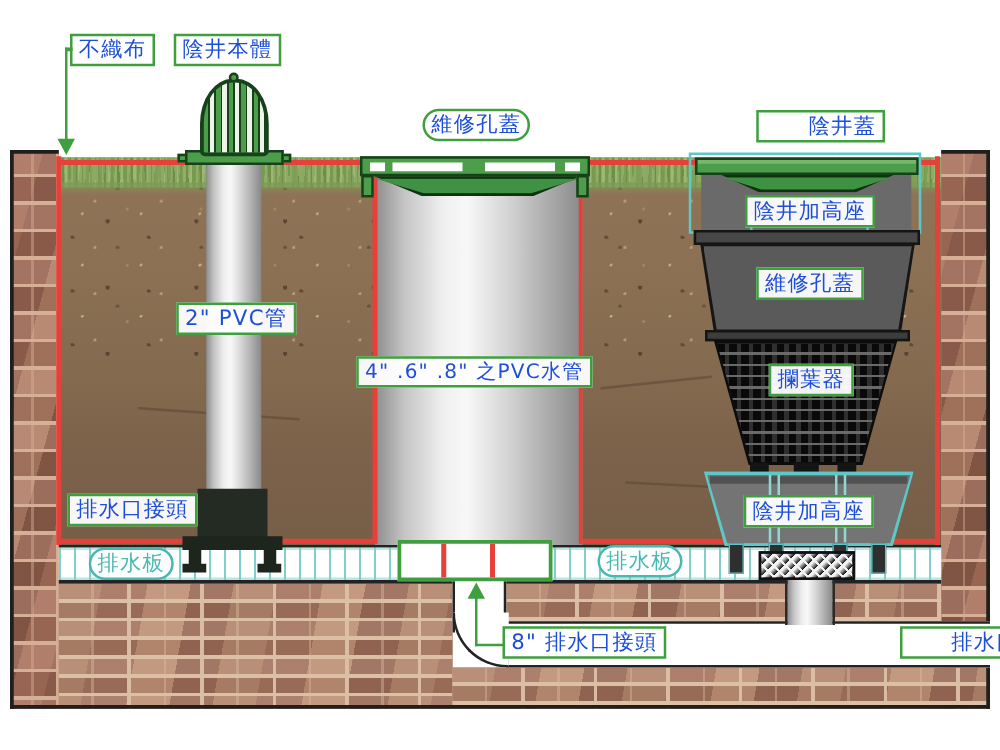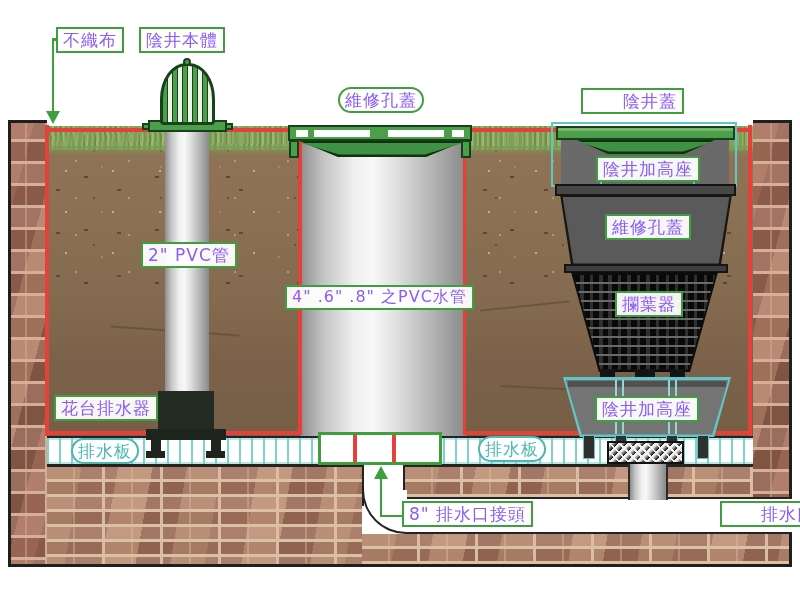--- a/index.html
+++ b/index.html
@@ -75,21 +75,21 @@
   .mesh{
     background-color:#0d0d0d;
     background-image:
       repeating-linear-gradient(45deg, #f2f2f2 0 1.8px, rgba(0,0,0,0) 1.8px 6.5px),
       repeating-linear-gradient(135deg, #f2f2f2 0 1.8px, rgba(0,0,0,0) 6.5px 6.5px),
       repeating-linear-gradient(135deg, #f2f2f2 0 1.8px, rgba(0,0,0,0) 1.8px 6.5px);
     border:2px solid #111;box-sizing:border-box;}
 
   
   .lbl{position:absolute;display:inline-block;background:rgba(255,255,255,.95);
-       border:2px solid #3f9f3f;color:#8b5cf6;font-size:17px;line-height:1.18;
+       border:2px solid #3f9f3f;color:#1d4ed8;font-size:17px;line-height:1.18;
        padding:1px 5px;white-space:nowrap;letter-spacing:1px;}
   .lbl.teal-lbl{border-color:#49b8b1;color:#49b8b1;border-radius:13px;}
   .lbl.small{font-size:16px;}
 
   .edge{background:#1f1f1f;}
   .arrow-down{width:0;height:0;border-left:7px solid transparent;border-right:7px solid transparent;border-top:13px solid #3f9f3f;}
   .arrow-up{width:0;height:0;border-left:7px solid transparent;border-right:7px solid transparent;border-bottom:13px solid #3f9f3f;}
   .gline{background:#3f9f3f;}
 
   .dome{
@@ -217,28 +217,28 @@
   <div class="abs" style="left:615px;top:435px;width:12px;height:24px;background:#2f2f2f;border:1.5px solid #5ec8c9;box-sizing:border-box;"></div>
   <div class="abs" style="left:666px;top:435px;width:12px;height:24px;background:#2f2f2f;border:1.5px solid #5ec8c9;box-sizing:border-box;"></div>
   <div class="abs" style="left:697px;top:435px;width:12px;height:24px;background:#2f2f2f;border:1.5px solid #5ec8c9;box-sizing:border-box;"></div>
 
   <div class="abs pipe dark-ends" style="left:628px;top:462px;width:36px;height:38px;"></div>
   <div class="abs mesh" style="left:607px;top:441px;width:77px;height:23px;"></div>
 
   <div class="lbl" style="left:56px;top:27px;">不織布</div>
   <div class="lbl" style="left:139px;top:27px;">陰井本體</div>
   <div class="lbl" style="left:338px;top:87px;border-radius:13px;">維修孔蓋</div>
-  <div class="lbl" style="left:581px;top:88px;padding-left:40px;">陰井蓋</div>
+  <div class="lbl" style="left:605px;top:88px;padding-left:40px;">陰井蓋</div>
   <div class="lbl" style="left:141px;top:242px;">2" PVC管</div>
   <div class="lbl small" style="left:285px;top:285px;">4" .6" .8" 之PVC水管</div>
   <div class="lbl" style="left:596px;top:156px;">陰井加高座</div>
   <div class="lbl" style="left:605px;top:214px;">維修孔蓋</div>
   <div class="lbl" style="left:615px;top:291px;">攔葉器</div>
   <div class="lbl" style="left:595px;top:396px;">陰井加高座</div>
-  <div class="lbl" style="left:54px;top:395px;">花台排水器</div>
+  <div class="lbl" style="left:54px;top:395px;">排水口接頭</div>
   <div class="lbl teal-lbl" style="left:71px;top:438px;">排水板</div>
   <div class="lbl teal-lbl" style="left:478px;top:436px;">排水板</div>
   <div class="lbl" style="left:402px;top:501px;">8" 排水口接頭</div>
   <div class="lbl" style="left:720px;top:501px;padding-left:39px;">排水口</div>
 
   <div class="abs gline" style="left:51.5px;top:38px;width:6px;height:2.5px;"></div>
   <div class="abs gline" style="left:51.5px;top:38px;width:2.5px;height:74px;"></div>
   <div class="abs arrow-down" style="left:46px;top:111px;"></div>
 
   <div class="abs arrow-up" style="left:374px;top:466px;"></div>

